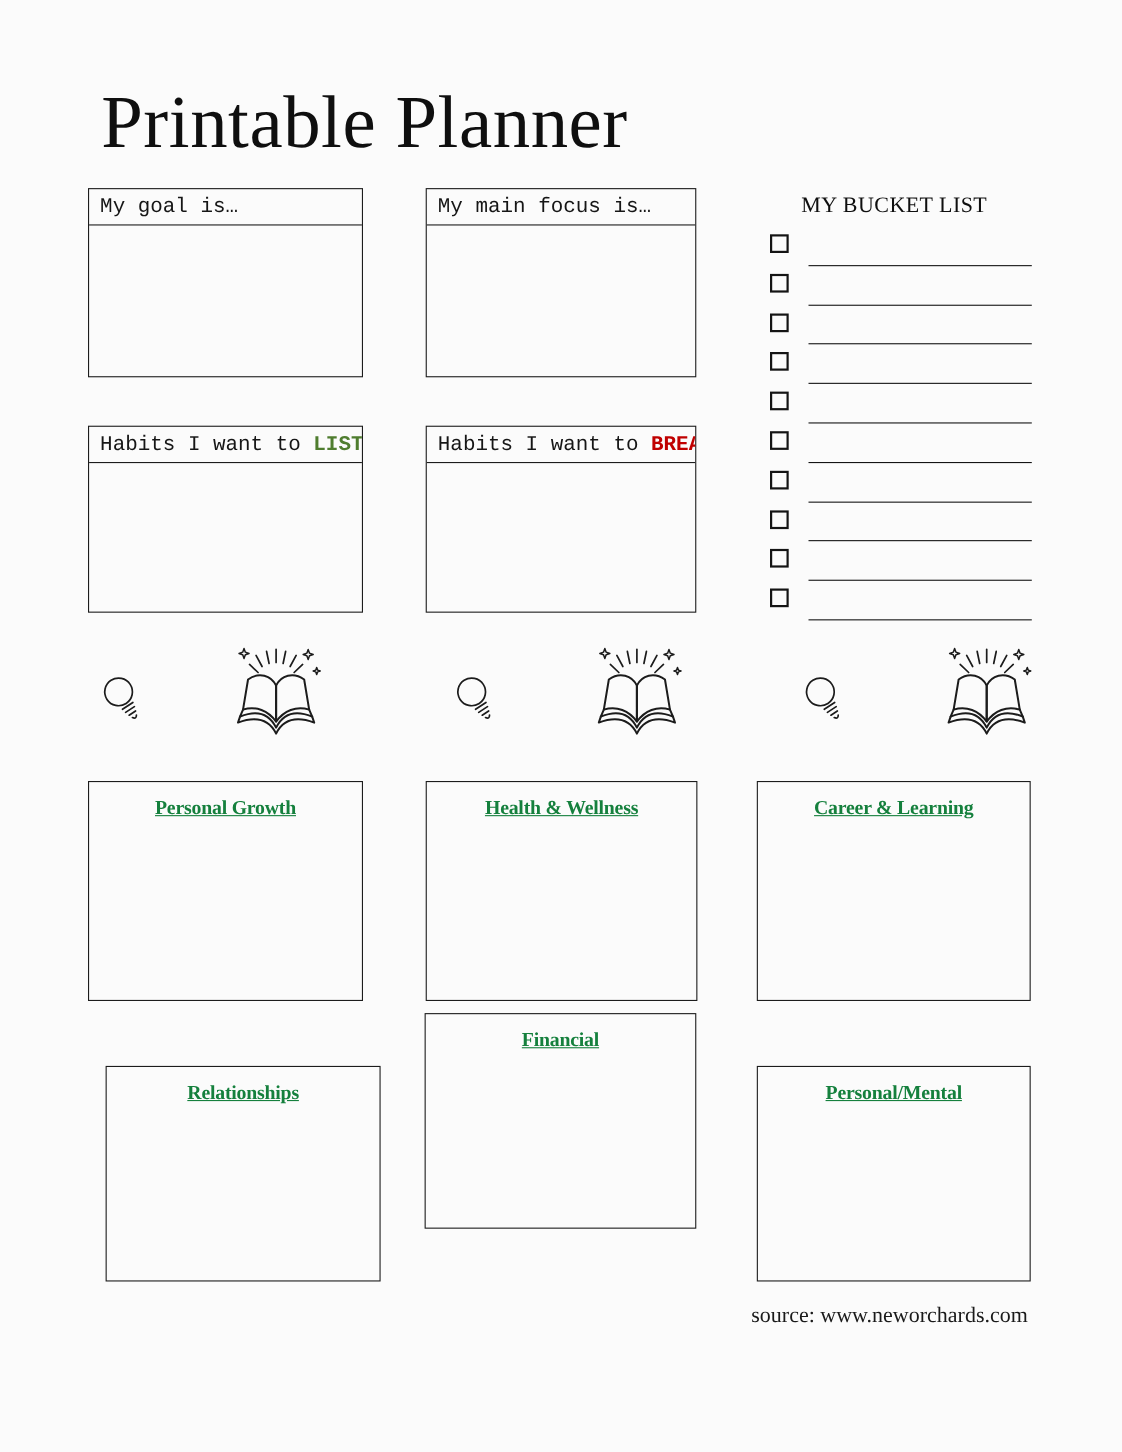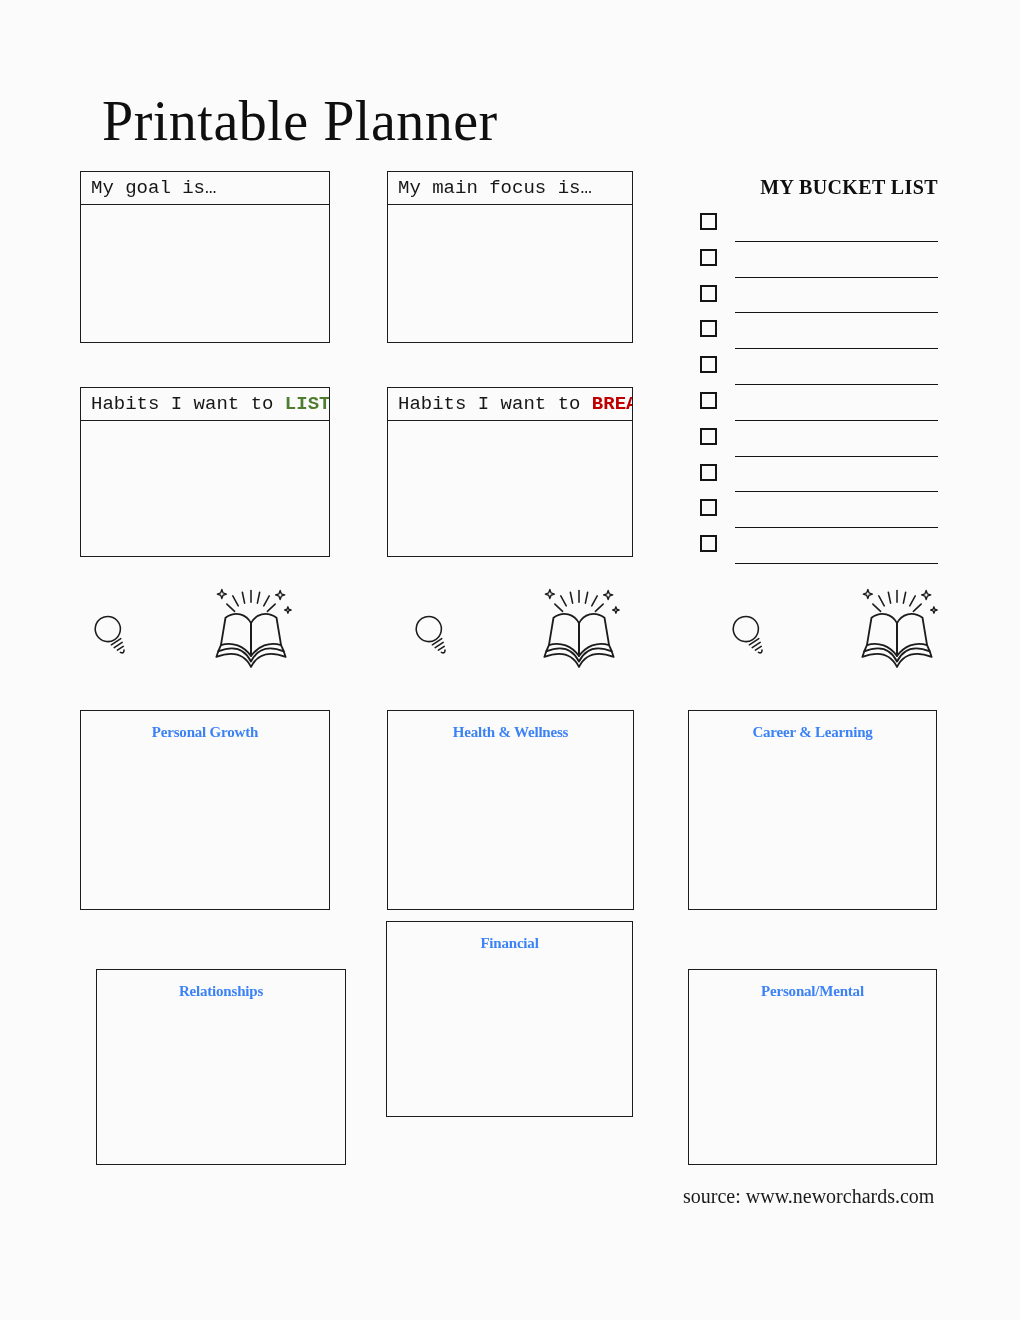--- a/index.html
+++ b/index.html
@@ -6,22 +6,22 @@
   body {
     width: 1020px; height: 1320px;
     background: #fbfbfb;
     font-family: "Liberation Serif", "DejaVu Serif", serif;
     color: #161616;
   }
   .page { position: relative; width: 1020px; height: 1320px; overflow: hidden; }
 
   .page-title {
     position: absolute; left: 88px; top: 76px;
-    font-size: 56px; font-weight: 400; line-height: 62px;
-    color: #0f0f0f; margin: 14px; letter-spacing: 0.5px;
+    font-size: 68px; font-weight: 400; line-height: 62px;
+    color: #0f0f0f; margin: 4px; letter-spacing: 0.5px;
   }
 
   .box {
     position: absolute;
     border: 1.5px solid #1c1c1c;
     background: transparent;
     box-sizing: border-box;
   }
   .box-header {
     height: 32px; line-height: 32px;
@@ -29,41 +29,42 @@
     padding: 0 10px;
     font-size: 19px;
     white-space: nowrap; overflow: hidden; font-family: Liberation Mono, monospace;
   }
   .box-body { position: absolute; left: 0; right: 0; top: 33px; bottom: 0; }
   .hl { font-weight: 700; }
 
   
   .bucket { position: absolute; left: 688px; top: 176px; width: 250px; }
   .bucket-title {
-    text-align: right; font-weight: 700; font-size: 20px;
+    text-align: center; font-weight: 400; font-size: 20px;
     letter-spacing: 0.4px; color: #0f0f0f;
   }
   .bucket-items { position: absolute; left: 0; top: 37px; width: 250px; }
   .bucket-row { position: relative; height: 35.8px; }
   .bucket-checkbox {
     position: absolute; left: 12px; top: 0;
     width: 13px; height: 13px;
     border: 2px solid #141414; background: transparent;
   }
   .bucket-line {
     position: absolute; left: 47px; right: 0; bottom: 7px;
     border-bottom: 1.8px solid #141414;
   }
 
   
   .catbox { text-align: center; }
   .catbox .cat-label {
     display: block; padding-top: 13px;
-    font-weight: 700; font-size: 15px; letter-spacing: -0.2px;
-    color: #3b82f6;
+    font-weight: 700; font-size: 18px; letter-spacing: -0.2px;
+    color: #15803d;
+    text-decoration: underline;
   }
   .cat-body { position: absolute; left: 0; right: 0; top: 45px; bottom: 0; }
 
   .icon { position: absolute; }
 
   .source-note {
     position: absolute; left: 683px; top: 1185px;
     font-size: 20px; color: #1a1a1a;
   }
 </style>

